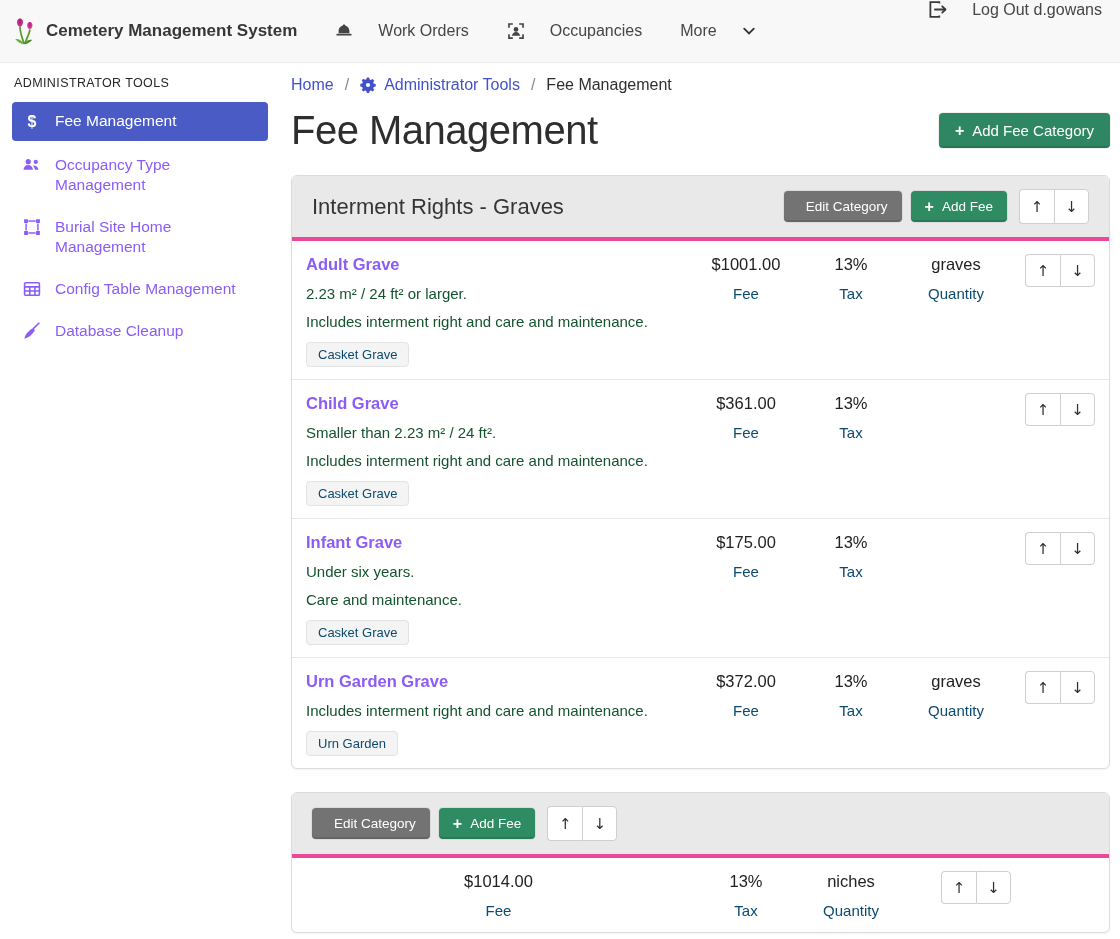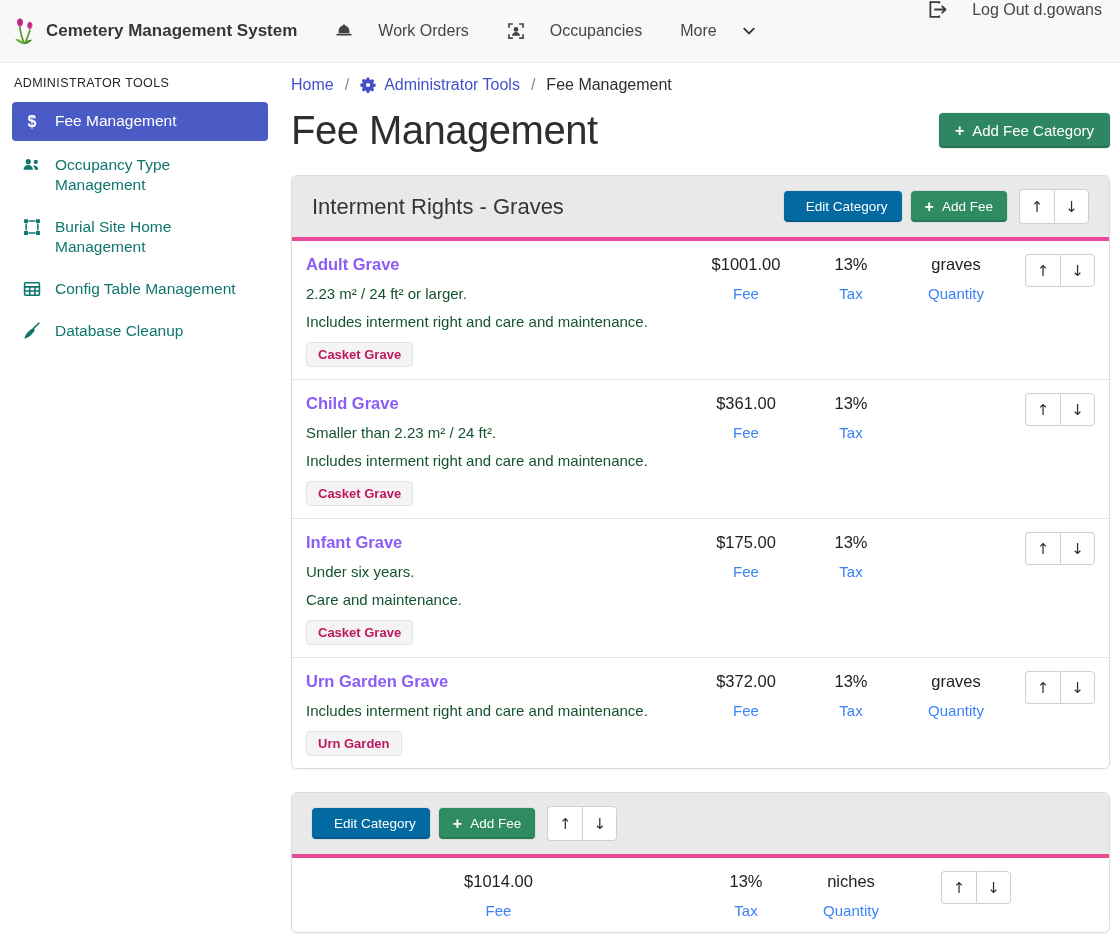--- a/index.html
+++ b/index.html
@@ -20,42 +20,42 @@
 
   
   .layout { display:flex; height:887px; }
 
   
   .sidebar { width:280px; flex:0 0 280px; padding-top:10px; }
   .sidebar-heading { font-size:12.5px; letter-spacing:.4px; color:#262626;
     margin:3px 0 12px 14px; font-weight:400; }
   .side-item { display:flex; align-items:flex-start; gap:13px; margin:0 12px 6px 12px;
     padding:8px 10px; border-radius:4px; font-size:15.5px; line-height:20px;
-    color:#0f766e; cursor:pointer; }
+    color:#8b5cf6; cursor:pointer; }
   .side-item .ic { flex:0 0 20px; display:flex; justify-content:center; margin-top:1px; }
   .side-item.active { background:#4a5bc5; color:#fff; padding-top:9px; padding-bottom:9px; }
   .side-item .txt-ic { font-size:16px; }
 
   
   .main { flex:1; padding:13px 10px 0 11px; }
 
   .breadcrumb { display:flex; align-items:center; gap:11px; font-size:16px; margin-bottom:14px; }
   .crumb-link { color:#4152c8; text-decoration:none; display:flex; align-items:center;
     gap:8px; cursor:pointer; }
   .crumb-sep { color:#8a8a8a; }
   .crumb-current { color:#2f2f2f; }
 
   .title-row { display:flex; align-items:center; justify-content:space-between; margin:6px 0 22px; }
   h1.page-title { font-size:40px; font-weight:400; color:#2e2e2e; letter-spacing:-.5px; }
 
   .btn { display:inline-flex; align-items:center; gap:8px; border:none; border-radius:4px;
     color:#fff; cursor:pointer; font-family:inherit;
     box-shadow: inset 0 -2px rgba(0,0,0,.12), 0 0 0 1px rgba(0,0,0,.06); }
   .btn-add-category { background:#2e8662; font-size:15px; padding:9px 16px; }
-  .btn-edit { background:#0369a1; font-size:13.5px; padding:8px 14px; }
+  .btn-edit { background:#737373; font-size:13.5px; padding:8px 14px; }
   .btn-addfee { background:#2f8b62; font-size:13.5px; padding:8px 14px; }
   .btn .plus { font-size:16px; font-weight:700; line-height:12px; }
 
   .arrow-group { display:inline-flex; }
   .arrow-btn { width:35px; height:33px; background:#fff; border:1px solid #cfcfcf;
     color:#2f2f2f; font-size:15px; cursor:pointer; display:flex; align-items:center;
     justify-content:center; font-family:"DejaVu Sans",sans-serif; }
   .arrow-btn.up { border-radius:4px 0 0 4px; border-right-width:0; }
   .arrow-btn.down { border-radius:0 4px 4px 0; }
 
@@ -69,25 +69,25 @@
   .card-header .arrow-btn { height:35px; }
 
   
   .fee-row { display:grid; grid-template-columns:1fr 110px 100px 110px 84px;
     padding:13px 14px 12px; border-bottom:1px solid #e7e7e7; align-items:start; }
   .fee-row:last-child { border-bottom:none; }
   .fee-left { padding-right:10px; }
   .fee-name { font-size:16.5px; font-weight:700; color:#8b5cf6; text-decoration:none;
     cursor:pointer; display:inline-block; line-height:21px; }
   .fee-desc { font-size:15px; color:#14532d; margin-top:9px; line-height:19px; }
-  .fee-badge { display:inline-block; margin-top:11px; font-size:13px; color:#be185d;
-    background:#f4f4f4; border:1px solid #e3e3e3; border-radius:4px; padding:4px 11px;font-weight:bold; }
+  .fee-badge { display:inline-block; margin-top:11px; font-size:13px; color:#0c4a6e;
+    background:#f4f4f4; border:1px solid #e3e3e3; border-radius:4px; padding:4px 11px; }
   .stat { text-align:center; }
   .stat-value { font-size:16.5px; color:#222; line-height:21px; }
-  .stat-label { font-size:15px; color:#3b82f6; margin-top:9px; line-height:19px; }
+  .stat-label { font-size:15px; color:#0c4a6e; margin-top:9px; line-height:19px; }
   .fee-arrows { justify-self:end; }
 
   svg { display:block; }
 </style>
 </head>
 <body>
 
 <header class="navbar">
   <div class="brand">
     <span class="ic">

